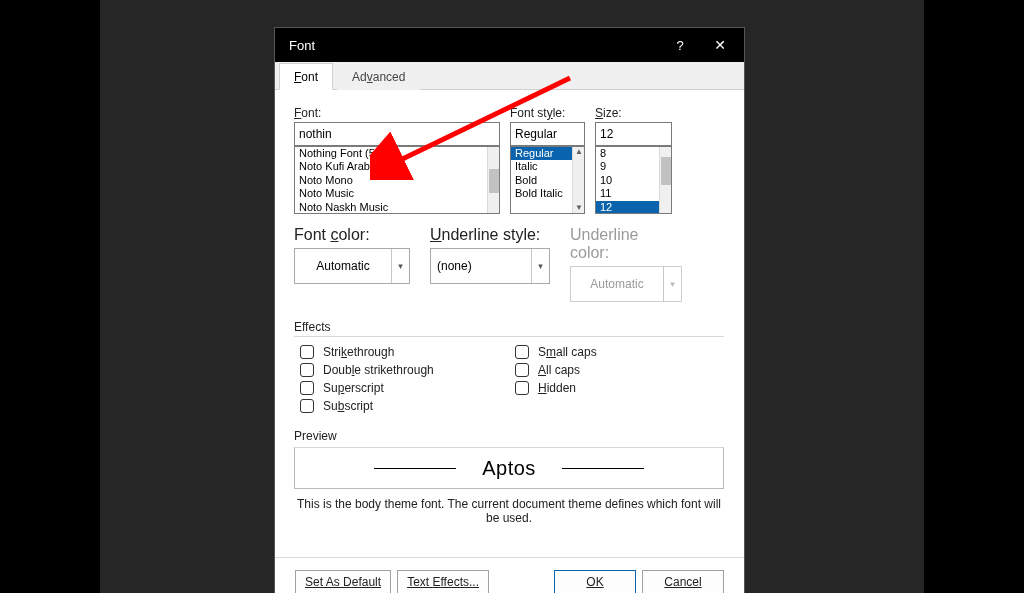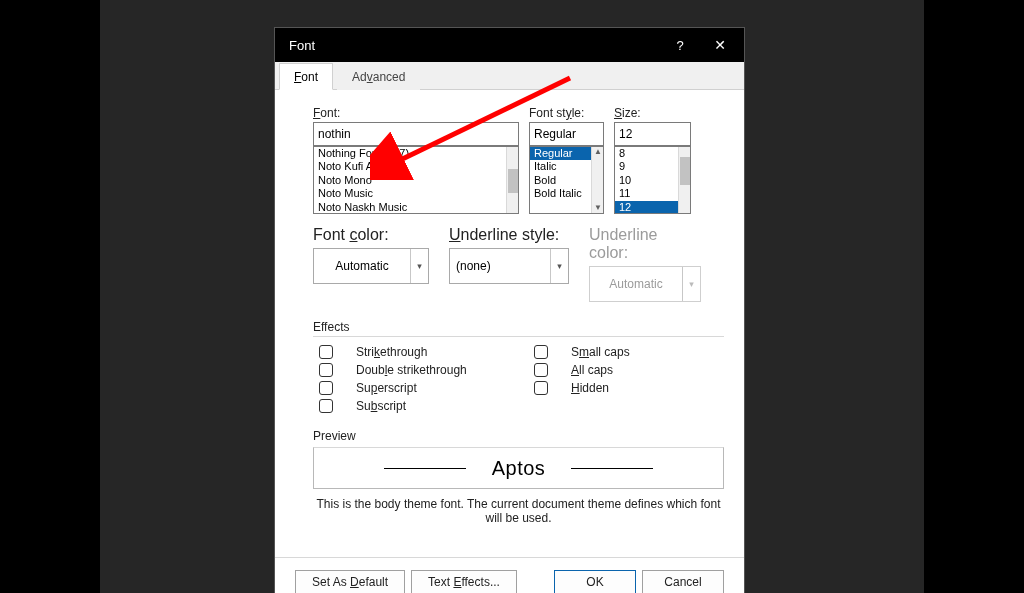--- a/index.html
+++ b/index.html
@@ -65,21 +65,21 @@
     position: relative;
     top: 1px;
   }
   .tab.active {
     background: #fff;
     border: 1px solid #d0d0d0;
     border-bottom: 1px solid #fff;
     color: #000;
   }
   .body {
-    padding: 16px 20px 10px 38px;
+    padding: 16px 20px 10px 19px;
     background: #fff;
   }
   .row1 {
     display: flex;
     gap: 10px;
   }
   .col-font  { width: 206px; }
   .col-style { width: 75px; }
   .col-size  { width: 77px; }
   .lbl { font-size: 12px; color: #222; margin-bottom: 2px; }
@@ -162,21 +162,21 @@
     margin-top: 2px;
     padding-top: 8px;
     display: flex;
   }
   .eff-col { display:flex; flex-direction:column; gap:4px; }
   .eff-col.left { width: 215px; padding-left: 6px;}
   .eff-col.right { padding-left: 6px;}
   .chk {
     display: flex;
     align-items: center;
-    gap: 23px;
+    gap: 9px;
     font-size: 12px;
     color: #222;
   }
   .chk .box {
     width: 14px;
     height: 14px;
     border: 1px solid #333;
     border-radius: 3px;
     background: #fff;
   }
@@ -210,27 +210,27 @@
     padding: 12px 20px 16px 20px;
     display: flex;
     align-items: center;
     border-top: 1px solid #d8d8d8;
     margin-top: 22px;
     background:#fff;
   }
   .btn {
     border: 1px solid #a0a0a0;
     background: #fdfdfd;
-    padding: 4px 16px;
+    padding: 4px 9px;
     font-size: 12px;
     color: #222;
     min-width: 76px;
     text-align: center;
     height: 24px;
-    display:flex; align-items:center; justify-content:center;
+    display:flex; align-items:center; justify-content:center;text-decoration:underline;
   }
   .btn.primary {
     border: 1px solid #0a64ad;
   }
   .footer .spacer { flex: 1; }
   .footer .btn + .btn { margin-left: 6px; }
   .mn { text-decoration: underline; }
 
   
   .arrow-ann {

